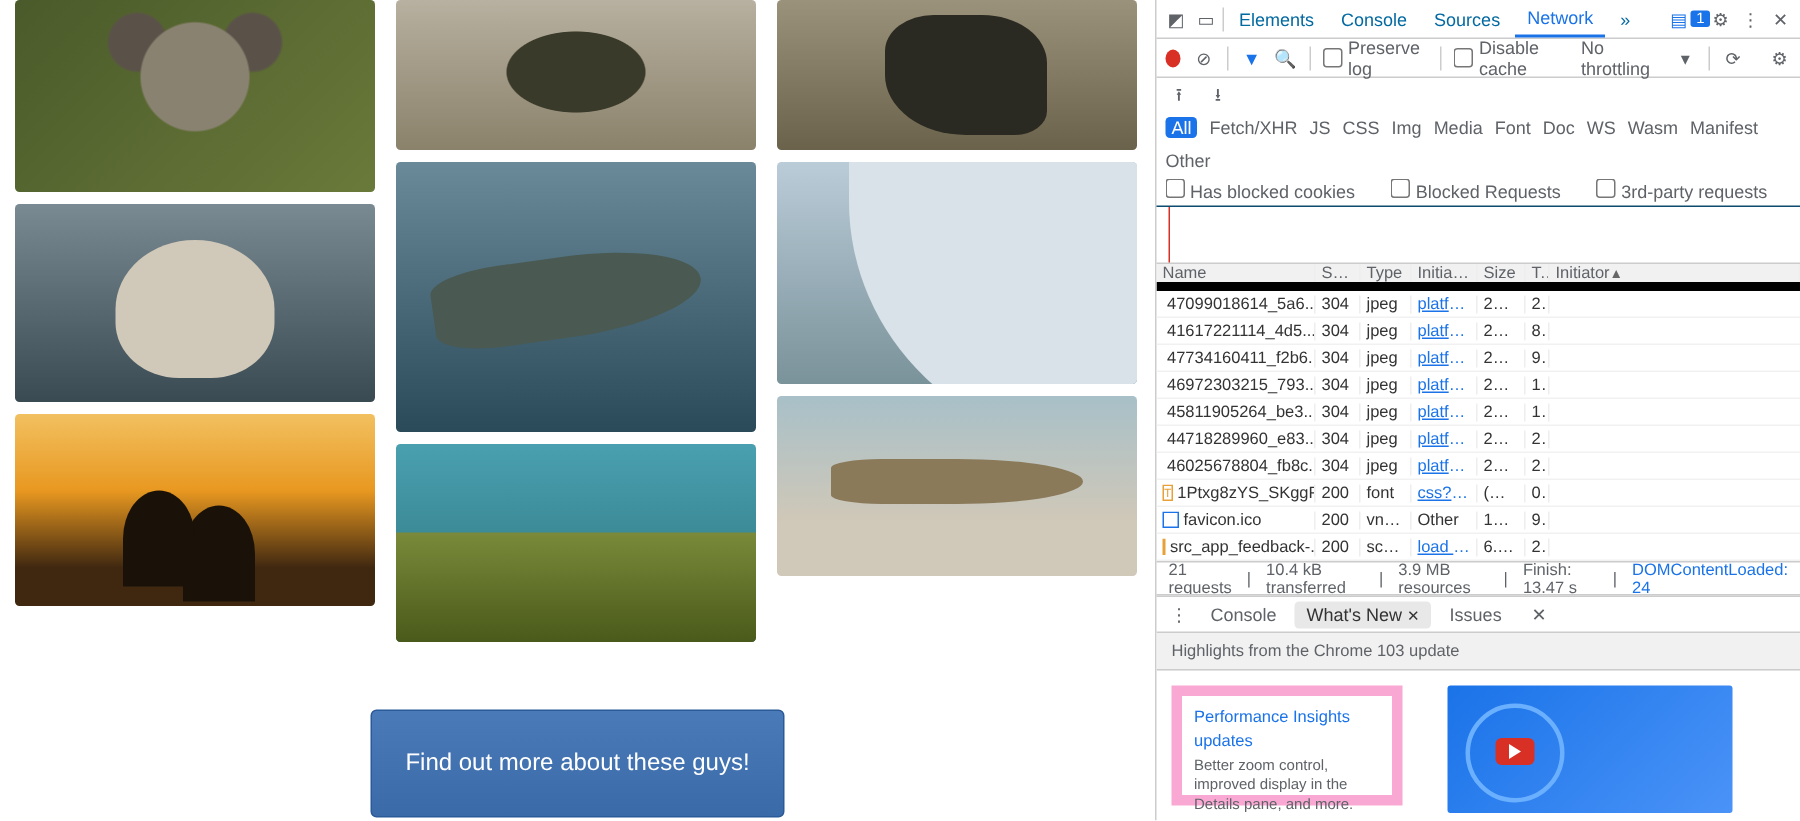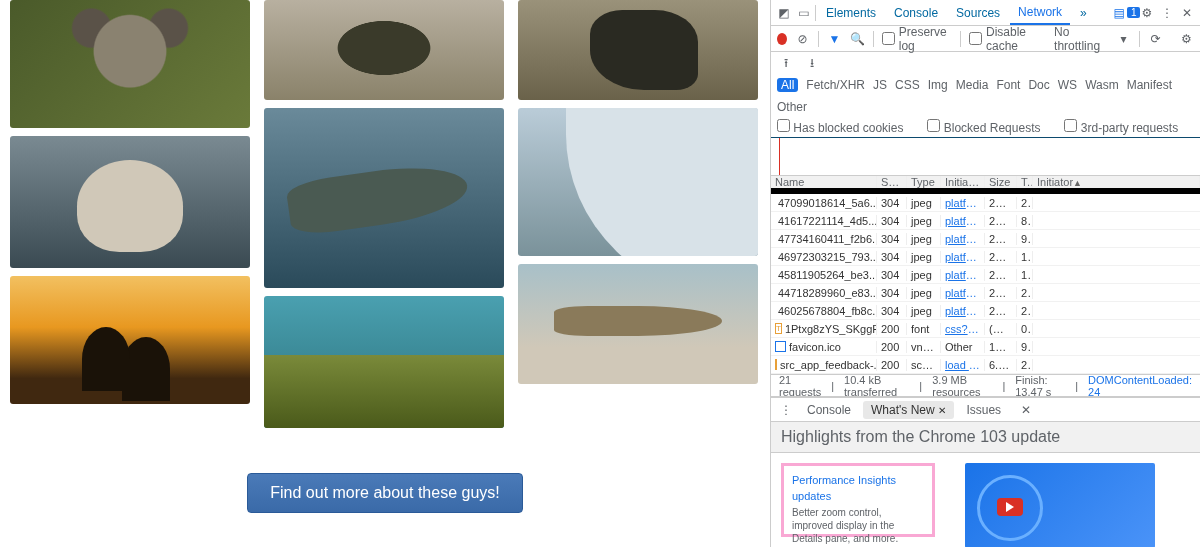--- a/index.html
+++ b/index.html
@@ -23,21 +23,21 @@
 .t-whaleshark::after { content:""; position:absolute; left:10%; top:35%; width:75%; height:30%; background:#4a5a52; border-radius:30% 60% 60% 30%; transform:rotate(-8deg); }
 .t-seadragon { height: 132px; background: linear-gradient(#4aa0b0,#2a707a); }
 .t-seadragon::after { content:""; position:absolute; left:0; bottom:0; width:100%; height:55%; background:linear-gradient(#7a8a3a,#4a5a1a); }
 .t-iguana { height: 100px; background: linear-gradient(#9a927a,#6a624a); }
 .t-iguana::after { content:""; position:absolute; left:30%; top:10%; width:45%; height:80%; background:#2a2a22; border-radius:30% 40% 20% 50%; }
 .t-manta { height: 148px; background: linear-gradient(#baccd8,#7a929a); }
 .t-manta::after { content:""; position:absolute; right:-10%; top:-10%; width:90%; height:140%; background:#d8e2e8; border-radius:0 0 0 80%; }
 .t-leopardshark { height: 120px; background: linear-gradient(#a8c0c8,#d0c8b8 70%); }
 .t-leopardshark::after { content:""; position:absolute; left:15%; top:35%; width:70%; height:25%; background:#8a7a5a; border-radius:20% 50% 50% 20%; }
 .cta-wrap { text-align:center; margin-top: 45px; }
-.cta-btn { display:inline-block; background: linear-gradient(#4a7ab8,#3a6aa8); color:#fff; font-size:16px; padding:10px 22px; border-radius:4px; border:1px solid #2a5a98; cursor:pointer; }
+.cta-btn { display:inline-block; background: linear-gradient(#4a7ab8,#3a6aa8); color:#fff; font-size:16px; padding:26px 22px; border-radius:4px; border:1px solid #2a5a98; cursor:pointer; }
 .feedback-text { text-align:center; margin-top:14px; font-size:14px; color:#333; }
 
 .devtools { flex:1; height:547px; border-left:1px solid #ccc; background:#fff; display:flex; flex-direction:column; font-size:12px; color:#333; }
 .dt-tabs { display:flex; align-items:center; height:26px; border-bottom:1px solid #ccc; padding:0 4px; gap:2px; }
 .dt-tabs .sp { flex:1; }
 .dt-tab { padding:4px 8px; color:#0369a1; cursor:pointer; }
 .dt-tab.active { color:#1a73e8; border-bottom:2px solid #1a73e8; }
 .dt-icon { width:18px; height:18px; display:inline-flex; align-items:center; justify-content:center; color:#5f6368; cursor:pointer; border-radius:2px; }
 .dt-toolbar { display:flex; align-items:center; height:26px; border-bottom:1px solid #ccc; padding:0 6px; gap:8px; }
 .rec-dot { width:12px; height:12px; border-radius:50%; background:#d93025; }
@@ -71,23 +71,23 @@
 .ico-font { background:#fff; border:1px solid #e8a038; color:#e8a038; font-size:8px; text-align:center; line-height:9px; }
 .ico-fav { background:#fff; border:1px solid #1a73e8; }
 .ico-script { background:#fff; border:1px solid #e8a038; }
 .net-summary { height:22px; display:flex; align-items:center; gap:10px; padding:0 8px; border-bottom:1px solid #ccc; font-size:11px; color:#5f6368; overflow:hidden; }
 .net-summary .dcl { color:#1a73e8; }
 
 .drawer { flex:1; display:flex; flex-direction:column; border-top:1px solid #ccc; overflow:hidden; }
 .drawer-tabs { display:flex; align-items:center; height:24px; border-bottom:1px solid #ccc; padding:0 6px; gap:4px; }
 .drawer-tab { padding:2px 8px; color:#5f6368; cursor:pointer; }
 .drawer-tab.active { background:#e8e8e8; border-radius:3px; color:#333; }
-.wn-head { padding:6px 10px; background:#f1f1f1; font-size:16px; color:#5f6368; border-bottom:1px solid #ccc; }
+.wn-head { padding:6px 10px; background:#f1f1f1; font-size:11px; color:#5f6368; border-bottom:1px solid #ccc; }
 .wn-body { flex:1; display:flex; gap:30px; padding:10px; overflow:hidden; }
-.wn-card { width:154px; border:3px solid #f9a8d4; padding:8px; font-size:11px; }
+.wn-card { width:154px; border:7px solid #f9a8d4; padding:8px; font-size:11px; }
 .wn-card h4 { color:#1a73e8; font-weight:normal; margin-bottom:4px; }
 .wn-card .sub { color:#1a73e8; margin-bottom:4px; }
 .wn-card p { color:#5f6368; font-size:10px; line-height:1.3; }
 .wn-promo { width:190px; height:85px; background:linear-gradient(135deg,#1a73e8,#4a93f8); position:relative; border-radius:2px; }
 .wn-promo::before { content:""; position:absolute; left:12px; top:12px; width:60px; height:60px; border:3px solid #6ab0ff; border-radius:50%; }
 .wn-promo .yt { position:absolute; left:32px; top:35px; width:26px; height:18px; background:#d93025; border-radius:4px; }
 .wn-promo .yt::after { content:""; position:absolute; left:9px; top:4px; border-left:8px solid #fff; border-top:5px solid transparent; border-bottom:5px solid transparent; }
 .badge { background:#1a73e8; color:#fff; font-size:10px; padding:0 4px; border-radius:2px; margin-left:2px; }
 .sort-arrow { font-size:9px; color:#666; margin-left:auto; }
 </style>

